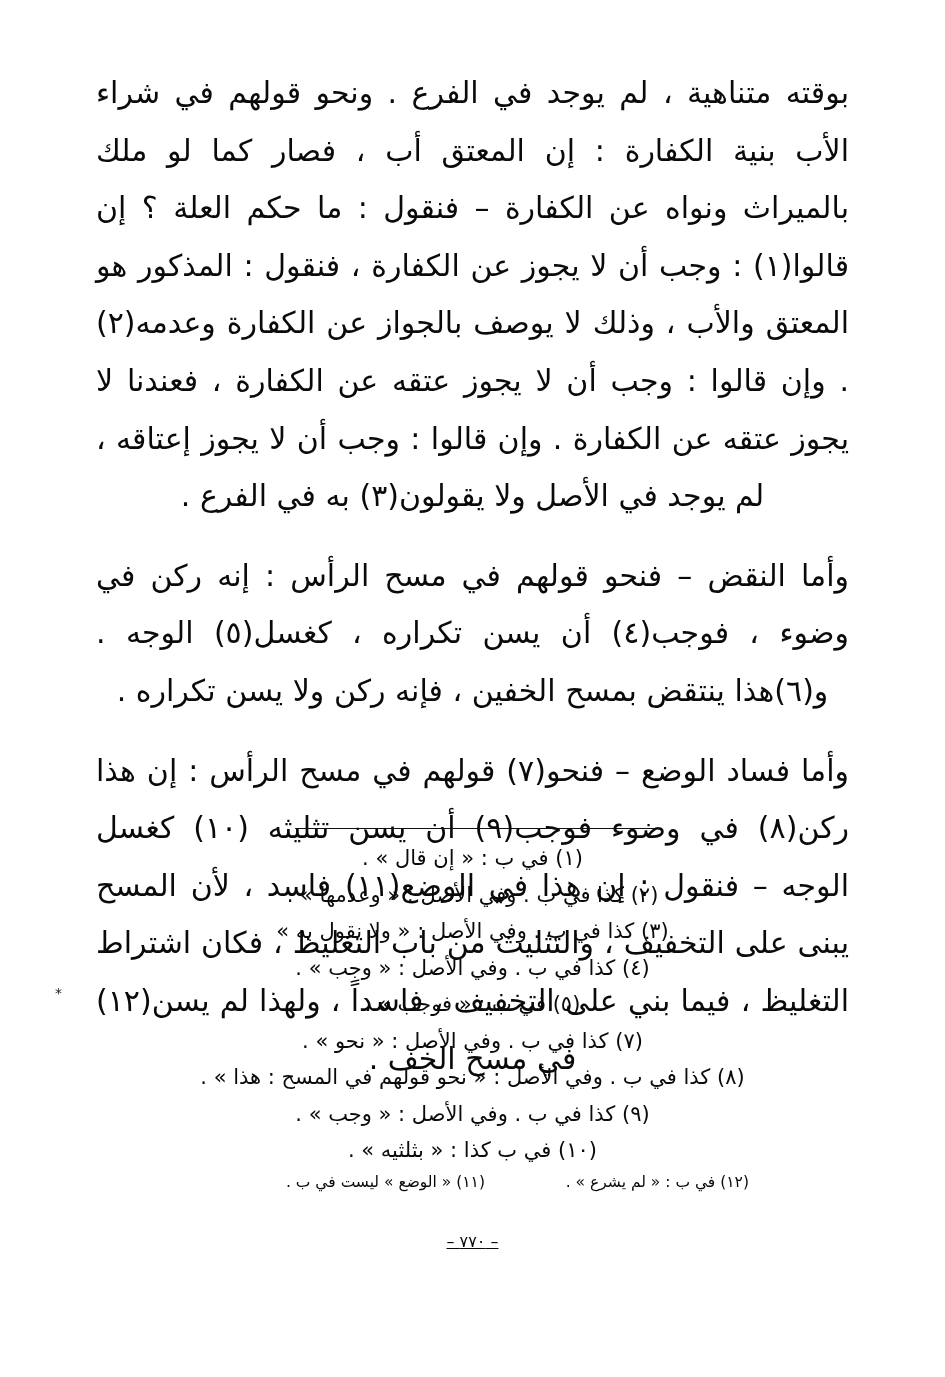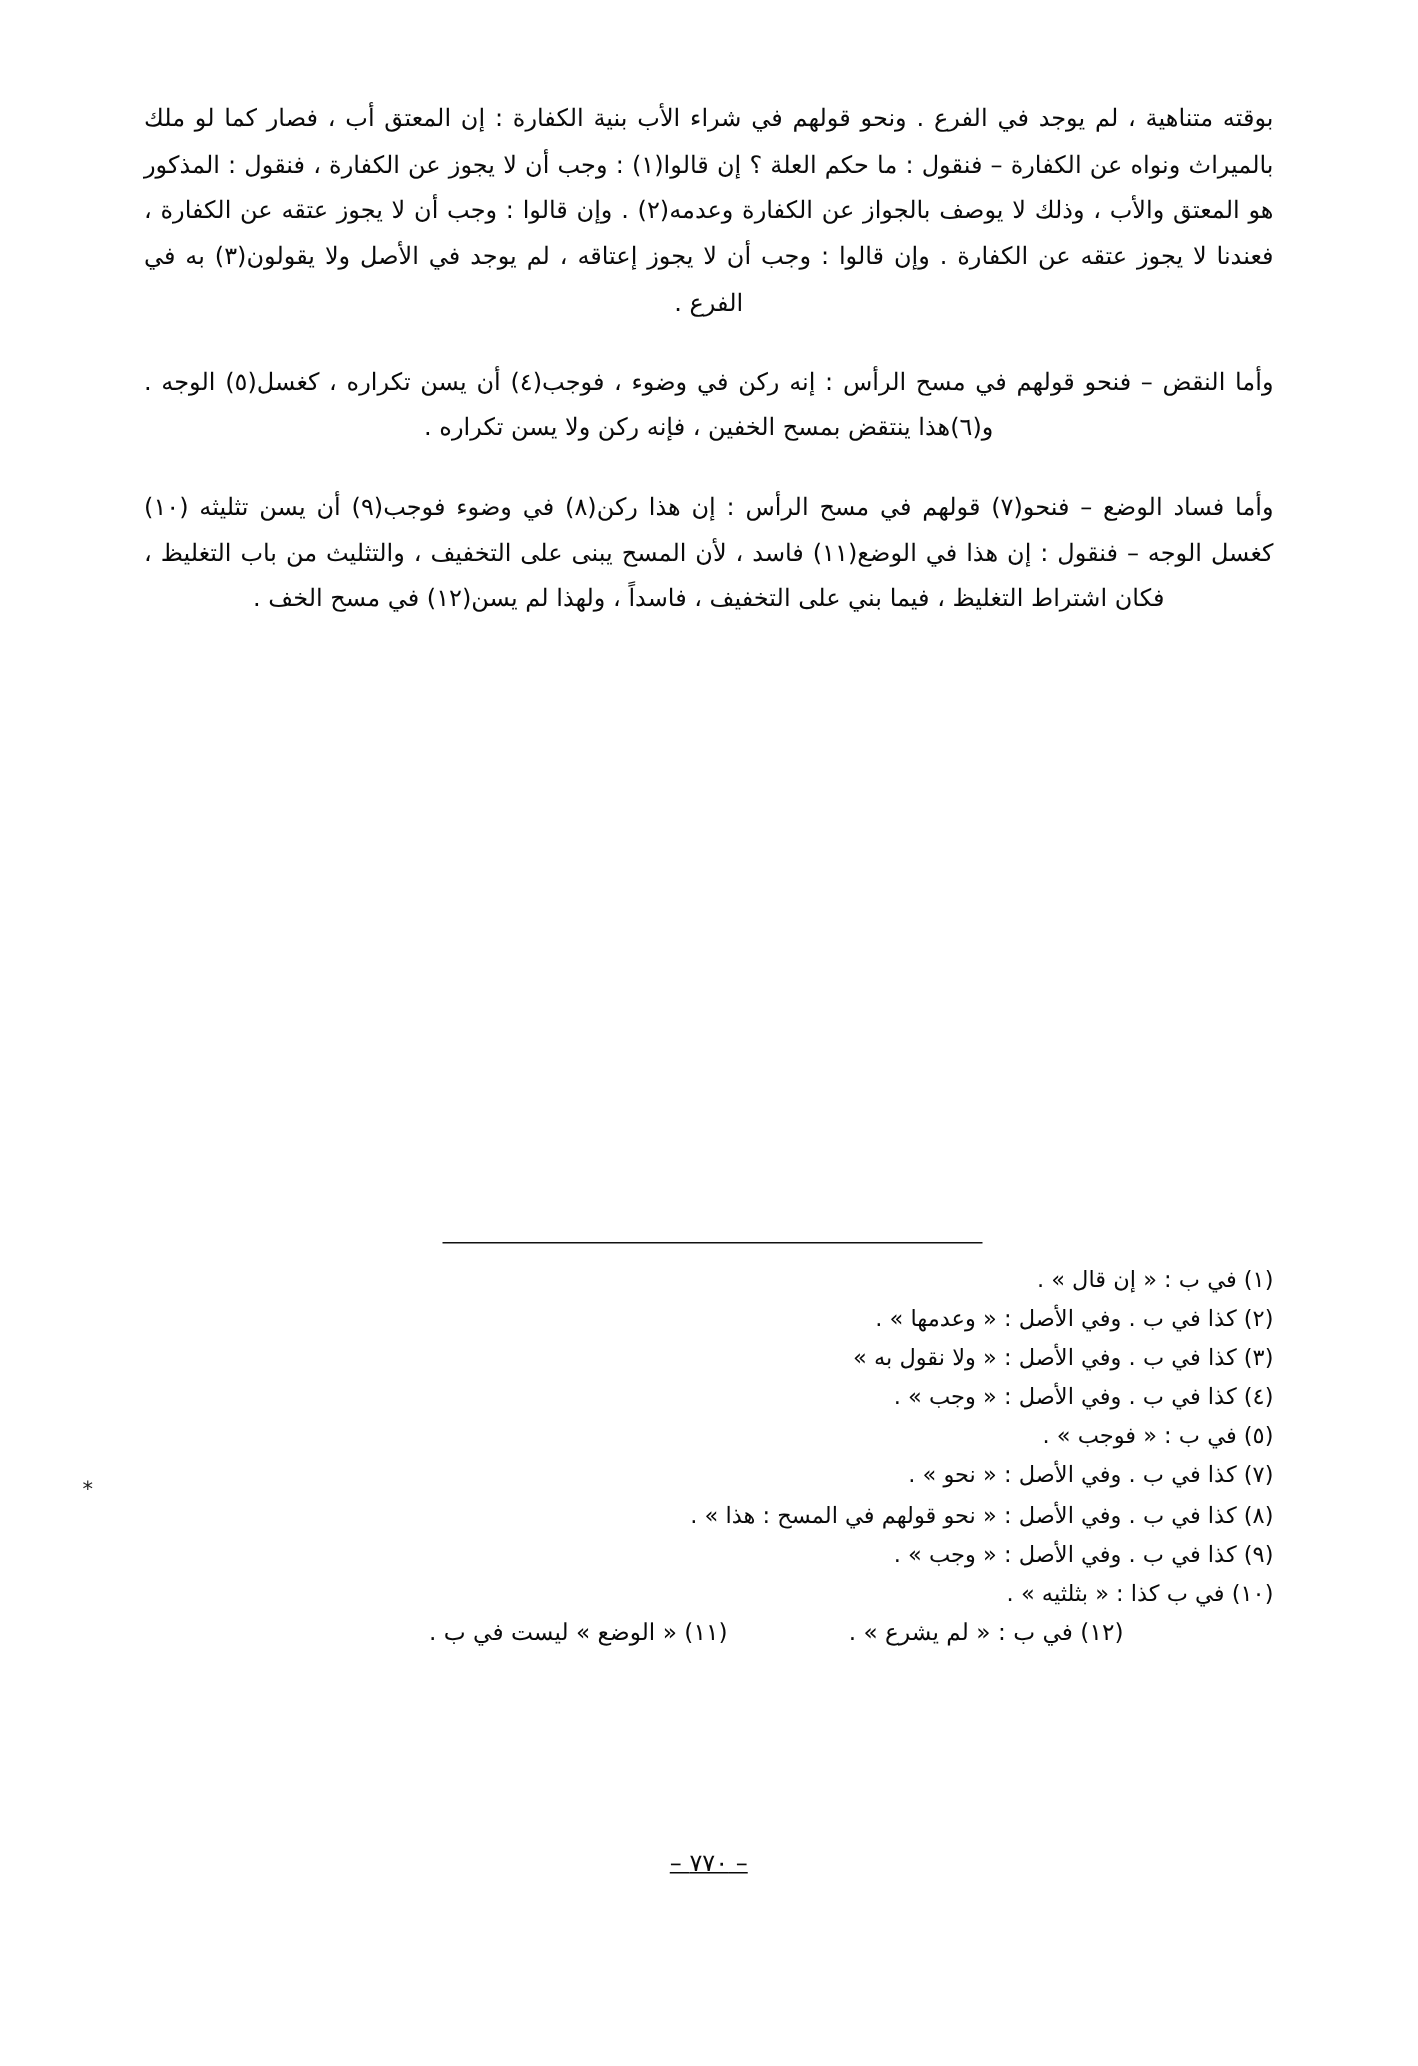--- a/index.html
+++ b/index.html
@@ -17,21 +17,21 @@
     color: #0a0a0a;
     overflow: hidden;
   }
   .content {
     position: absolute;
     top: 64px;
     right: 96px;
     left: 96px;
   }
   .body-par {
-    font-size: 16px;
+    font-size: 30px;
     line-height: 1.92;
     text-align: justify;
     text-align-last: center;
     margin: 0 0 8px 0;
     direction: rtl;
     font-weight: 500;
     letter-spacing: 0;
   }
   .body-par.indented {
     margin-top: 22px;
@@ -44,22 +44,23 @@
     border-top: 1.6px solid #111;
   }
   .footnotes {
     position: absolute;
     top: 840px;
     right: 96px;
     left: 96px;
     direction: rtl;
   }
   .fn {
-    font-size: 15px;
+    font-size: 21px;
     line-height: 1.74;
+    text-align: center;
     margin: 0;
     white-space: nowrap;
   }
   .fn-last {
     display: flex;
     justify-content: space-between;
     align-items: baseline;
     padding: 0 100px 0 190px;
     font-size: 15.5px;
     line-height: 1.74;

